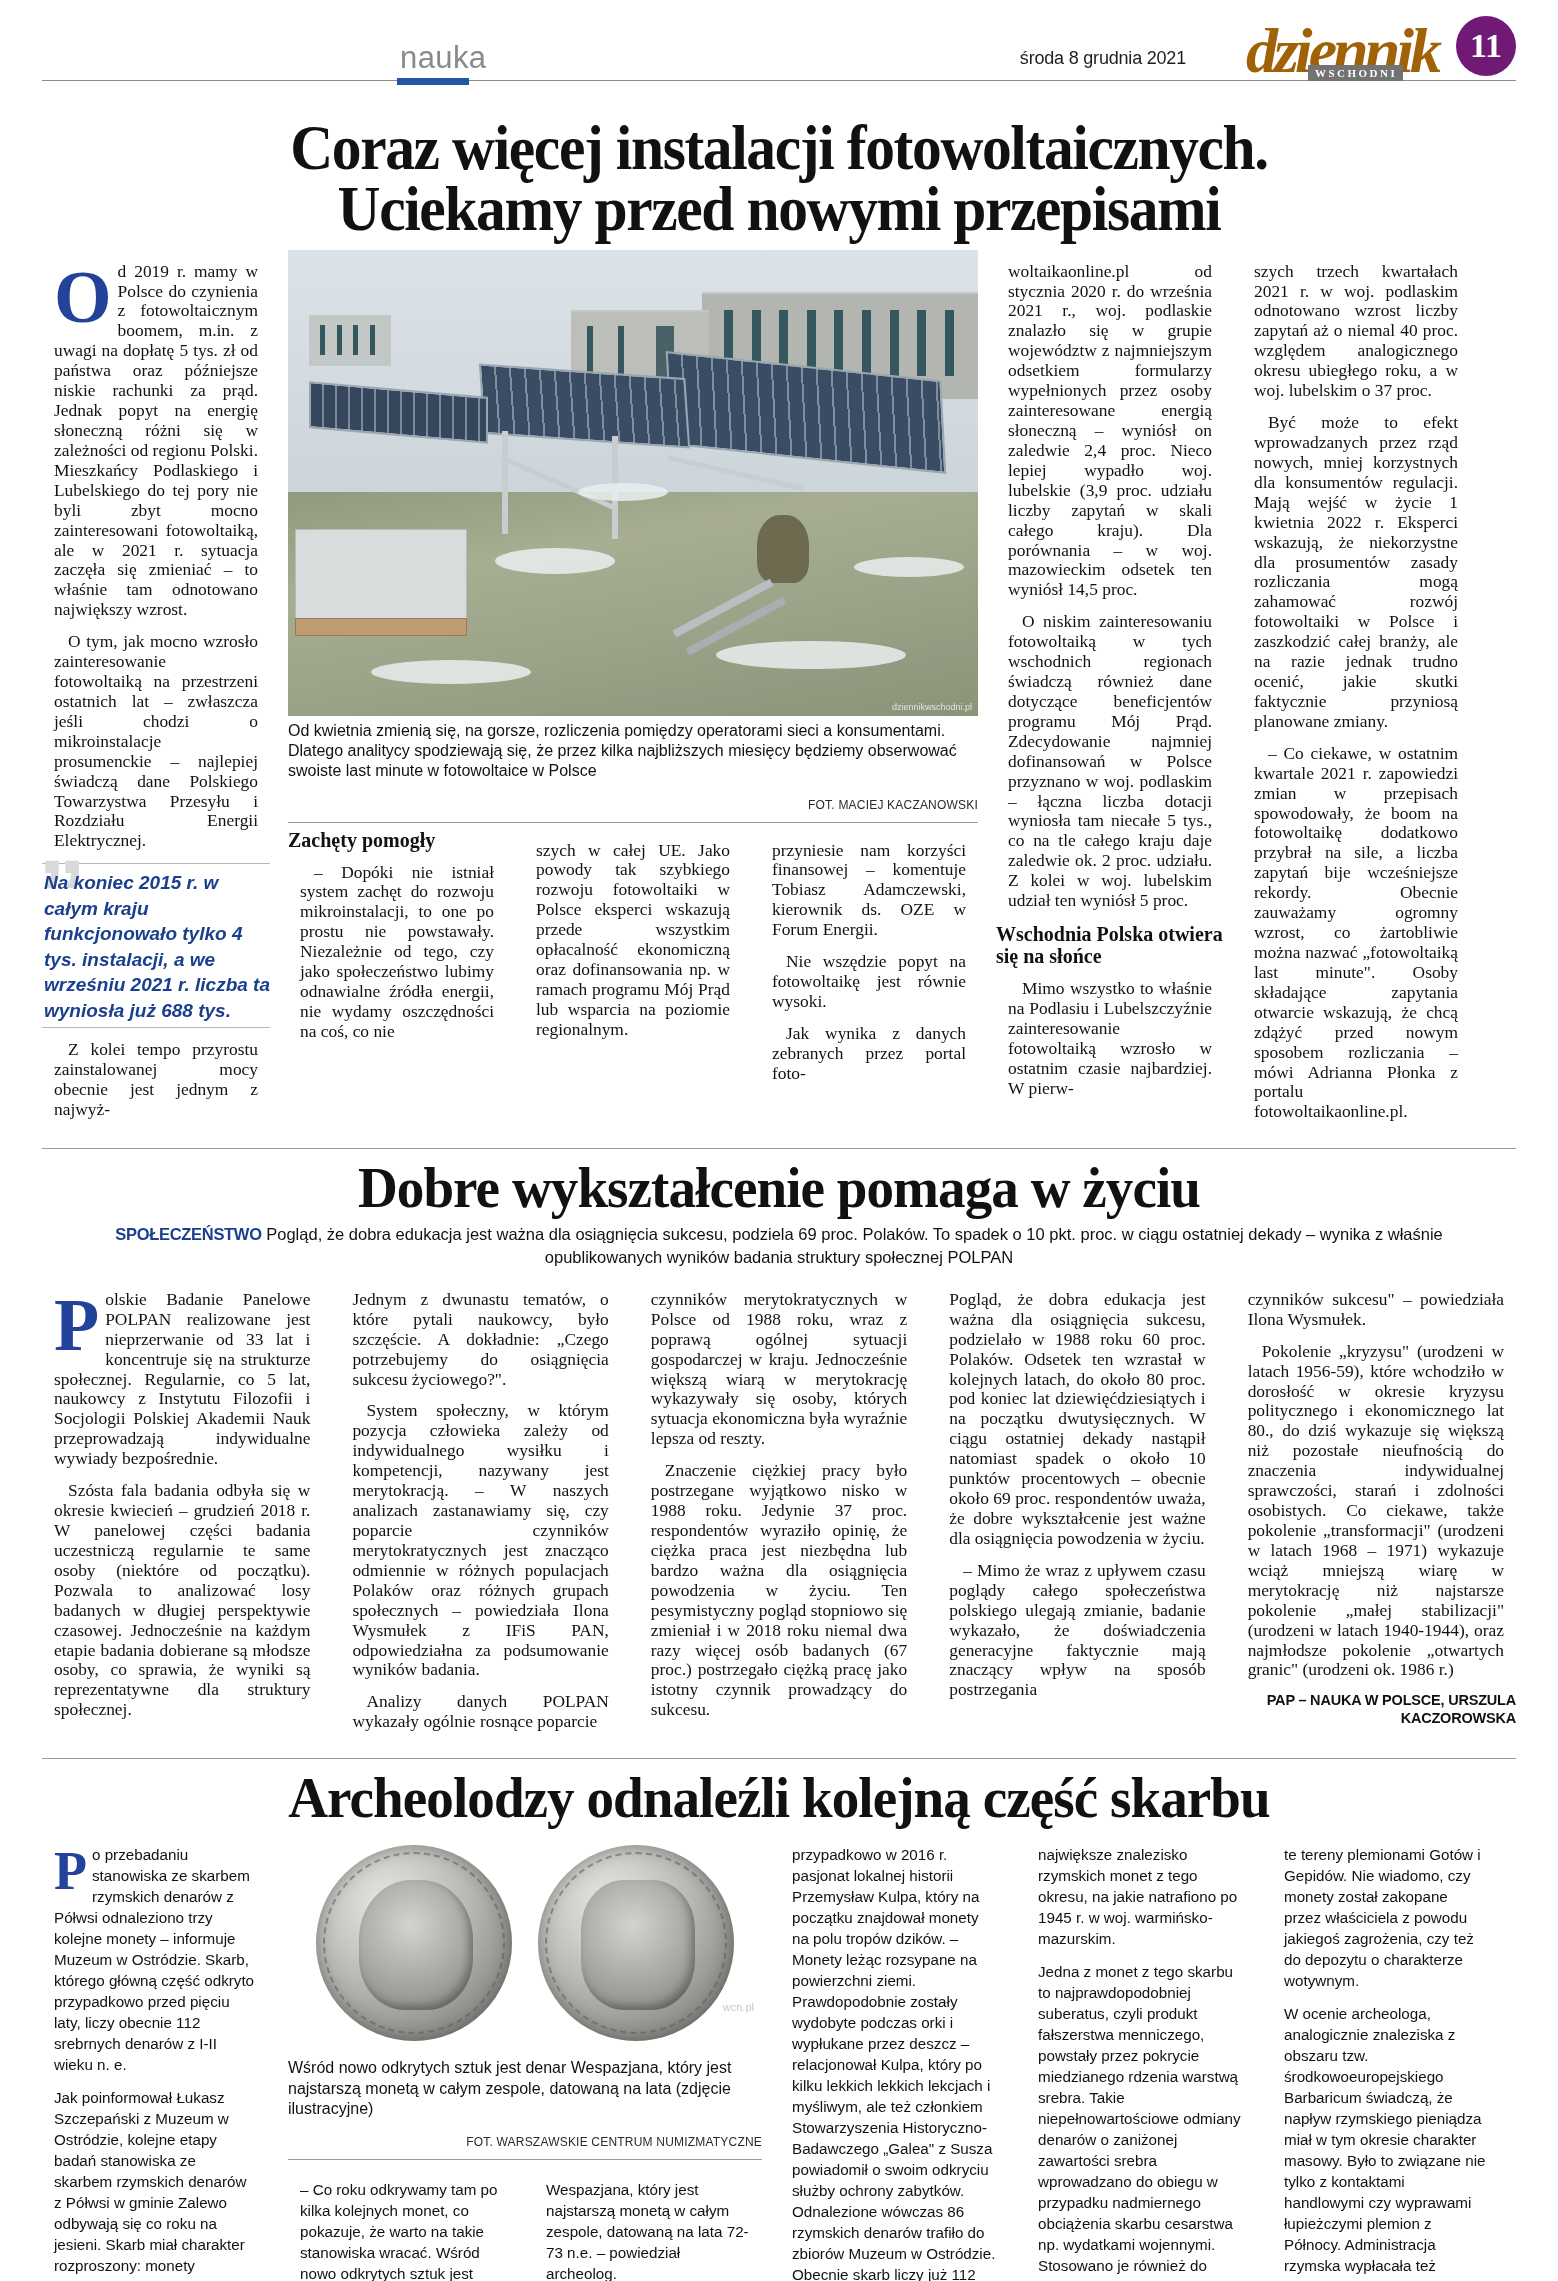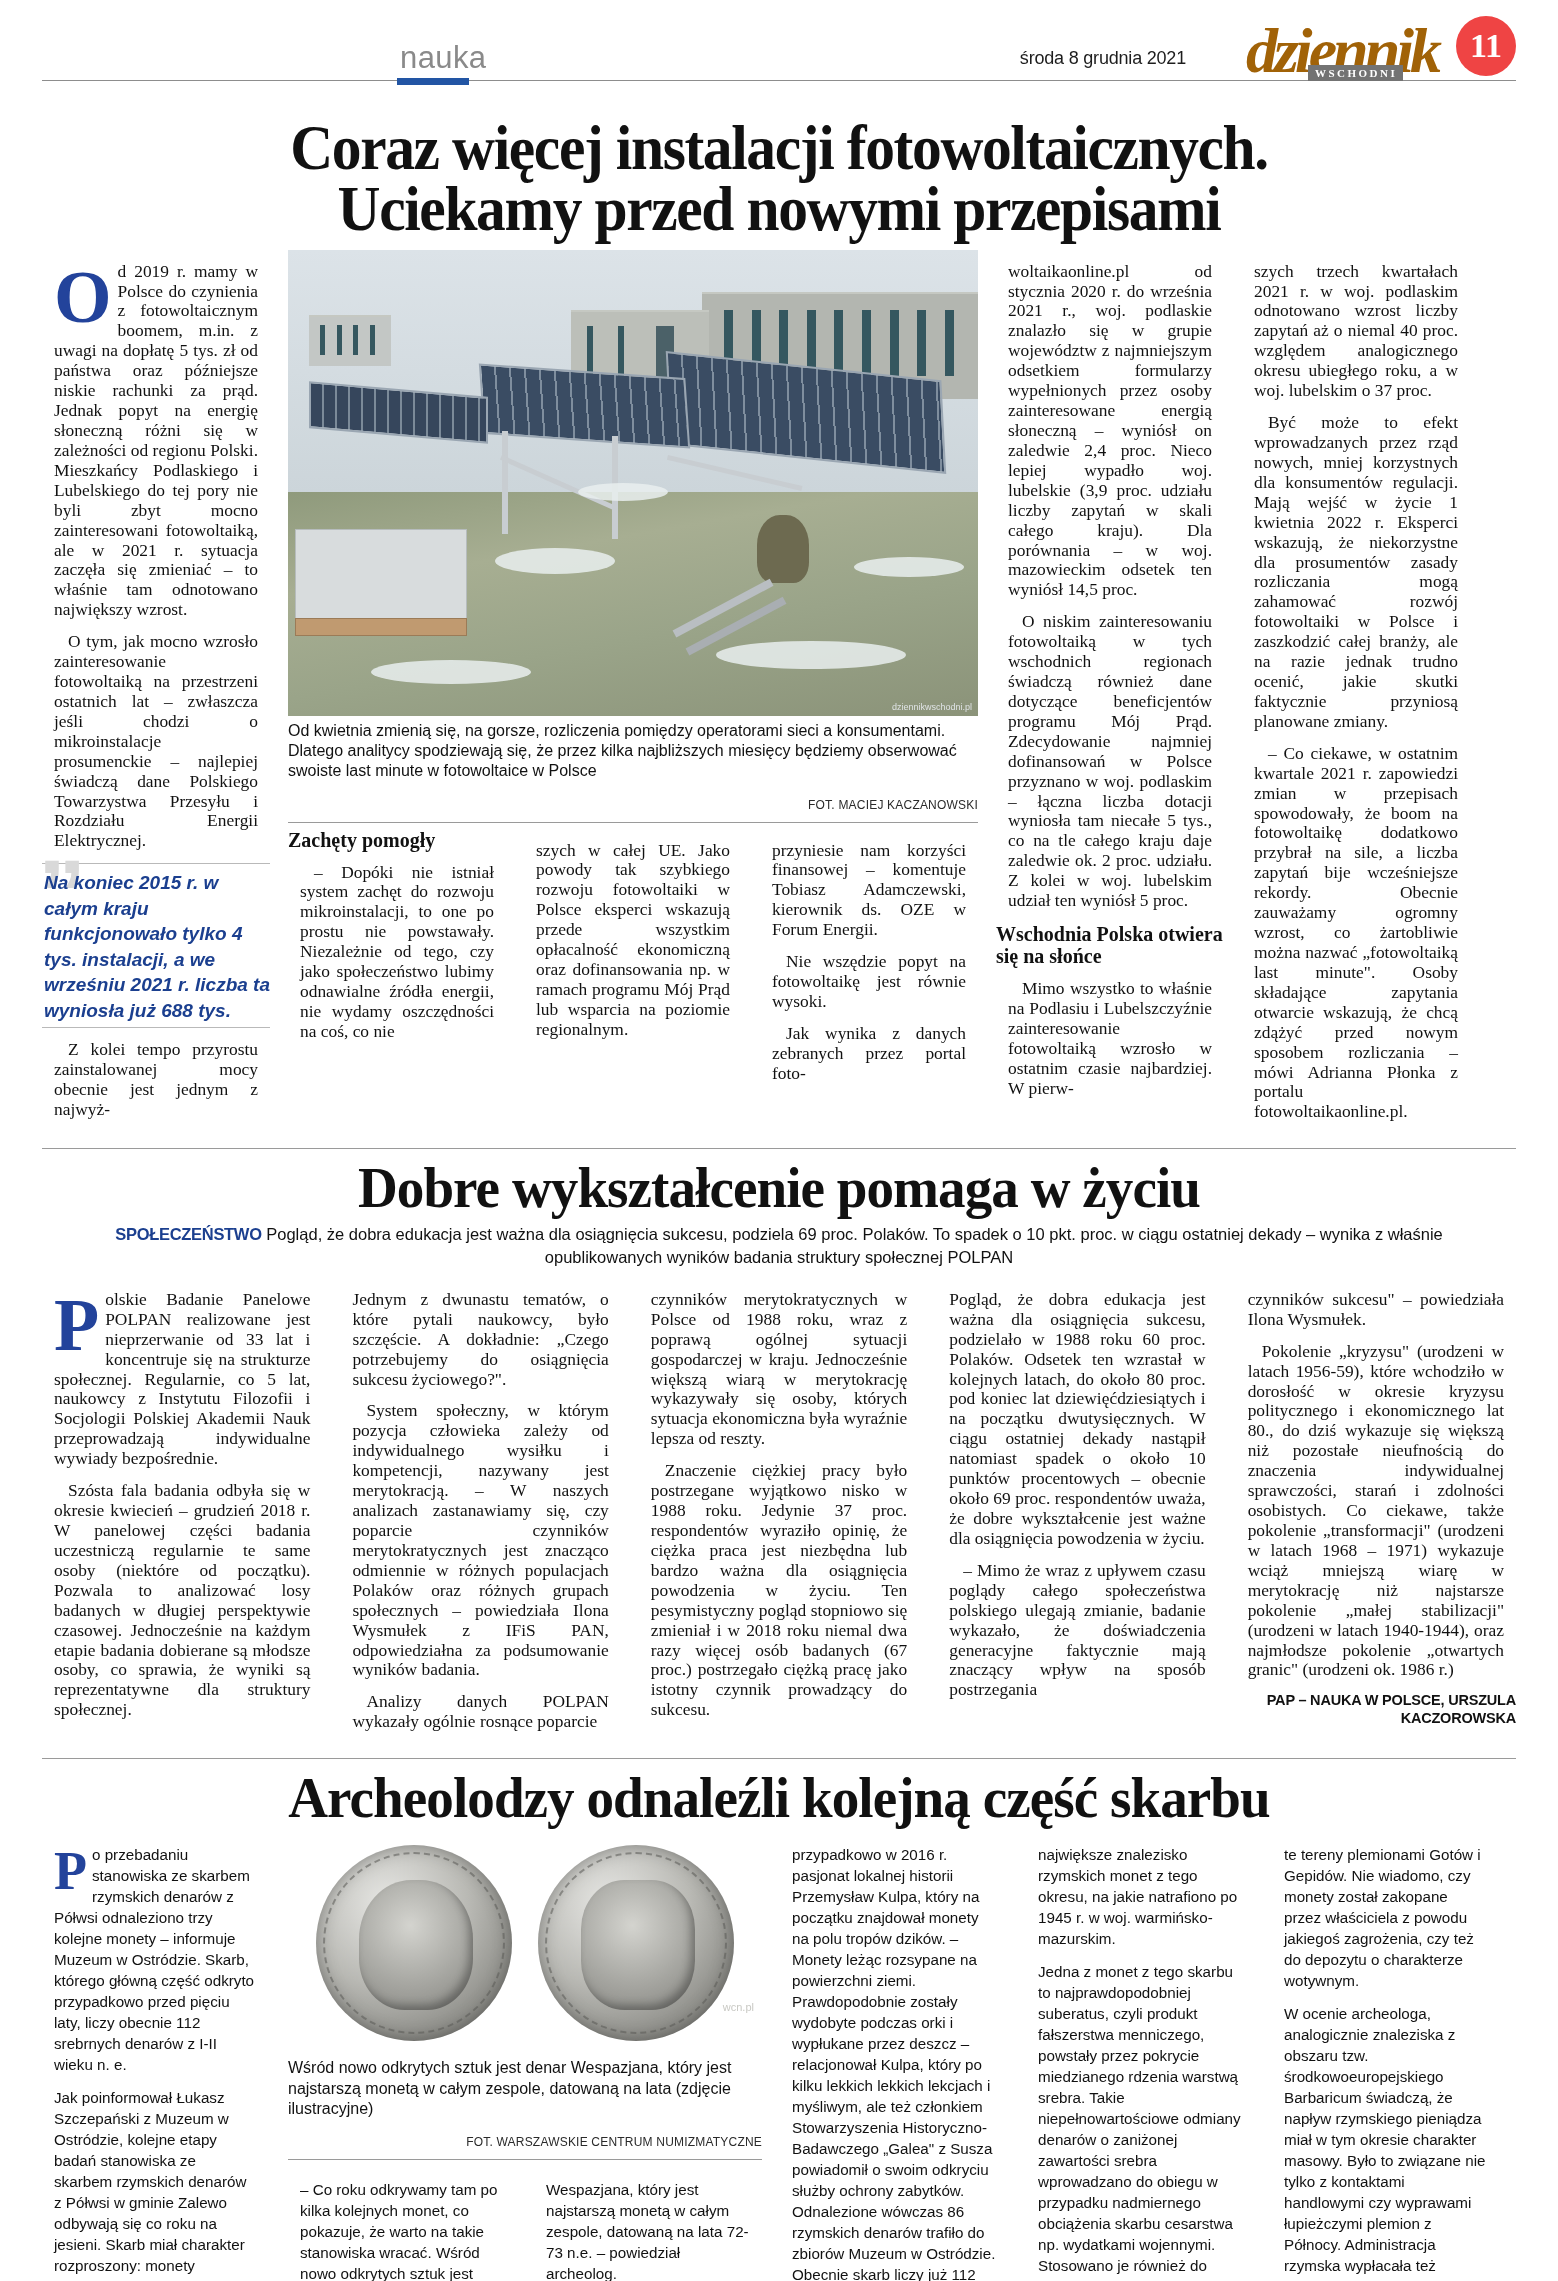--- a/index.html
+++ b/index.html
@@ -45,21 +45,21 @@
   .logo-badge {
     position: absolute; left: 62px; bottom: 7px;
     background: #737373; color: #ffffff;
     font-family: Liberation Serif, serif;
     font-size: 11px; font-weight: bold; font-style: normal;
     letter-spacing: 2.5px; padding: 2px 6px 2px 7px;
   }
   .page-num-circle {
     position: absolute; right: 0px; top: 16px;
     width: 60px; height: 60px; border-radius: 50%;
-    background: #ef4444; color: #ffffff;
+    background: #701a75; color: #ffffff;
     font-family: "Liberation Serif", serif; font-weight: bold;
     font-size: 34px; line-height: 60px; text-align: center;
   }
 
   
   h1.deck {
     font-family: "Liberation Serif", serif;
     font-weight: bold;
     text-align: center;
     margin: 6px 0 0 0;

